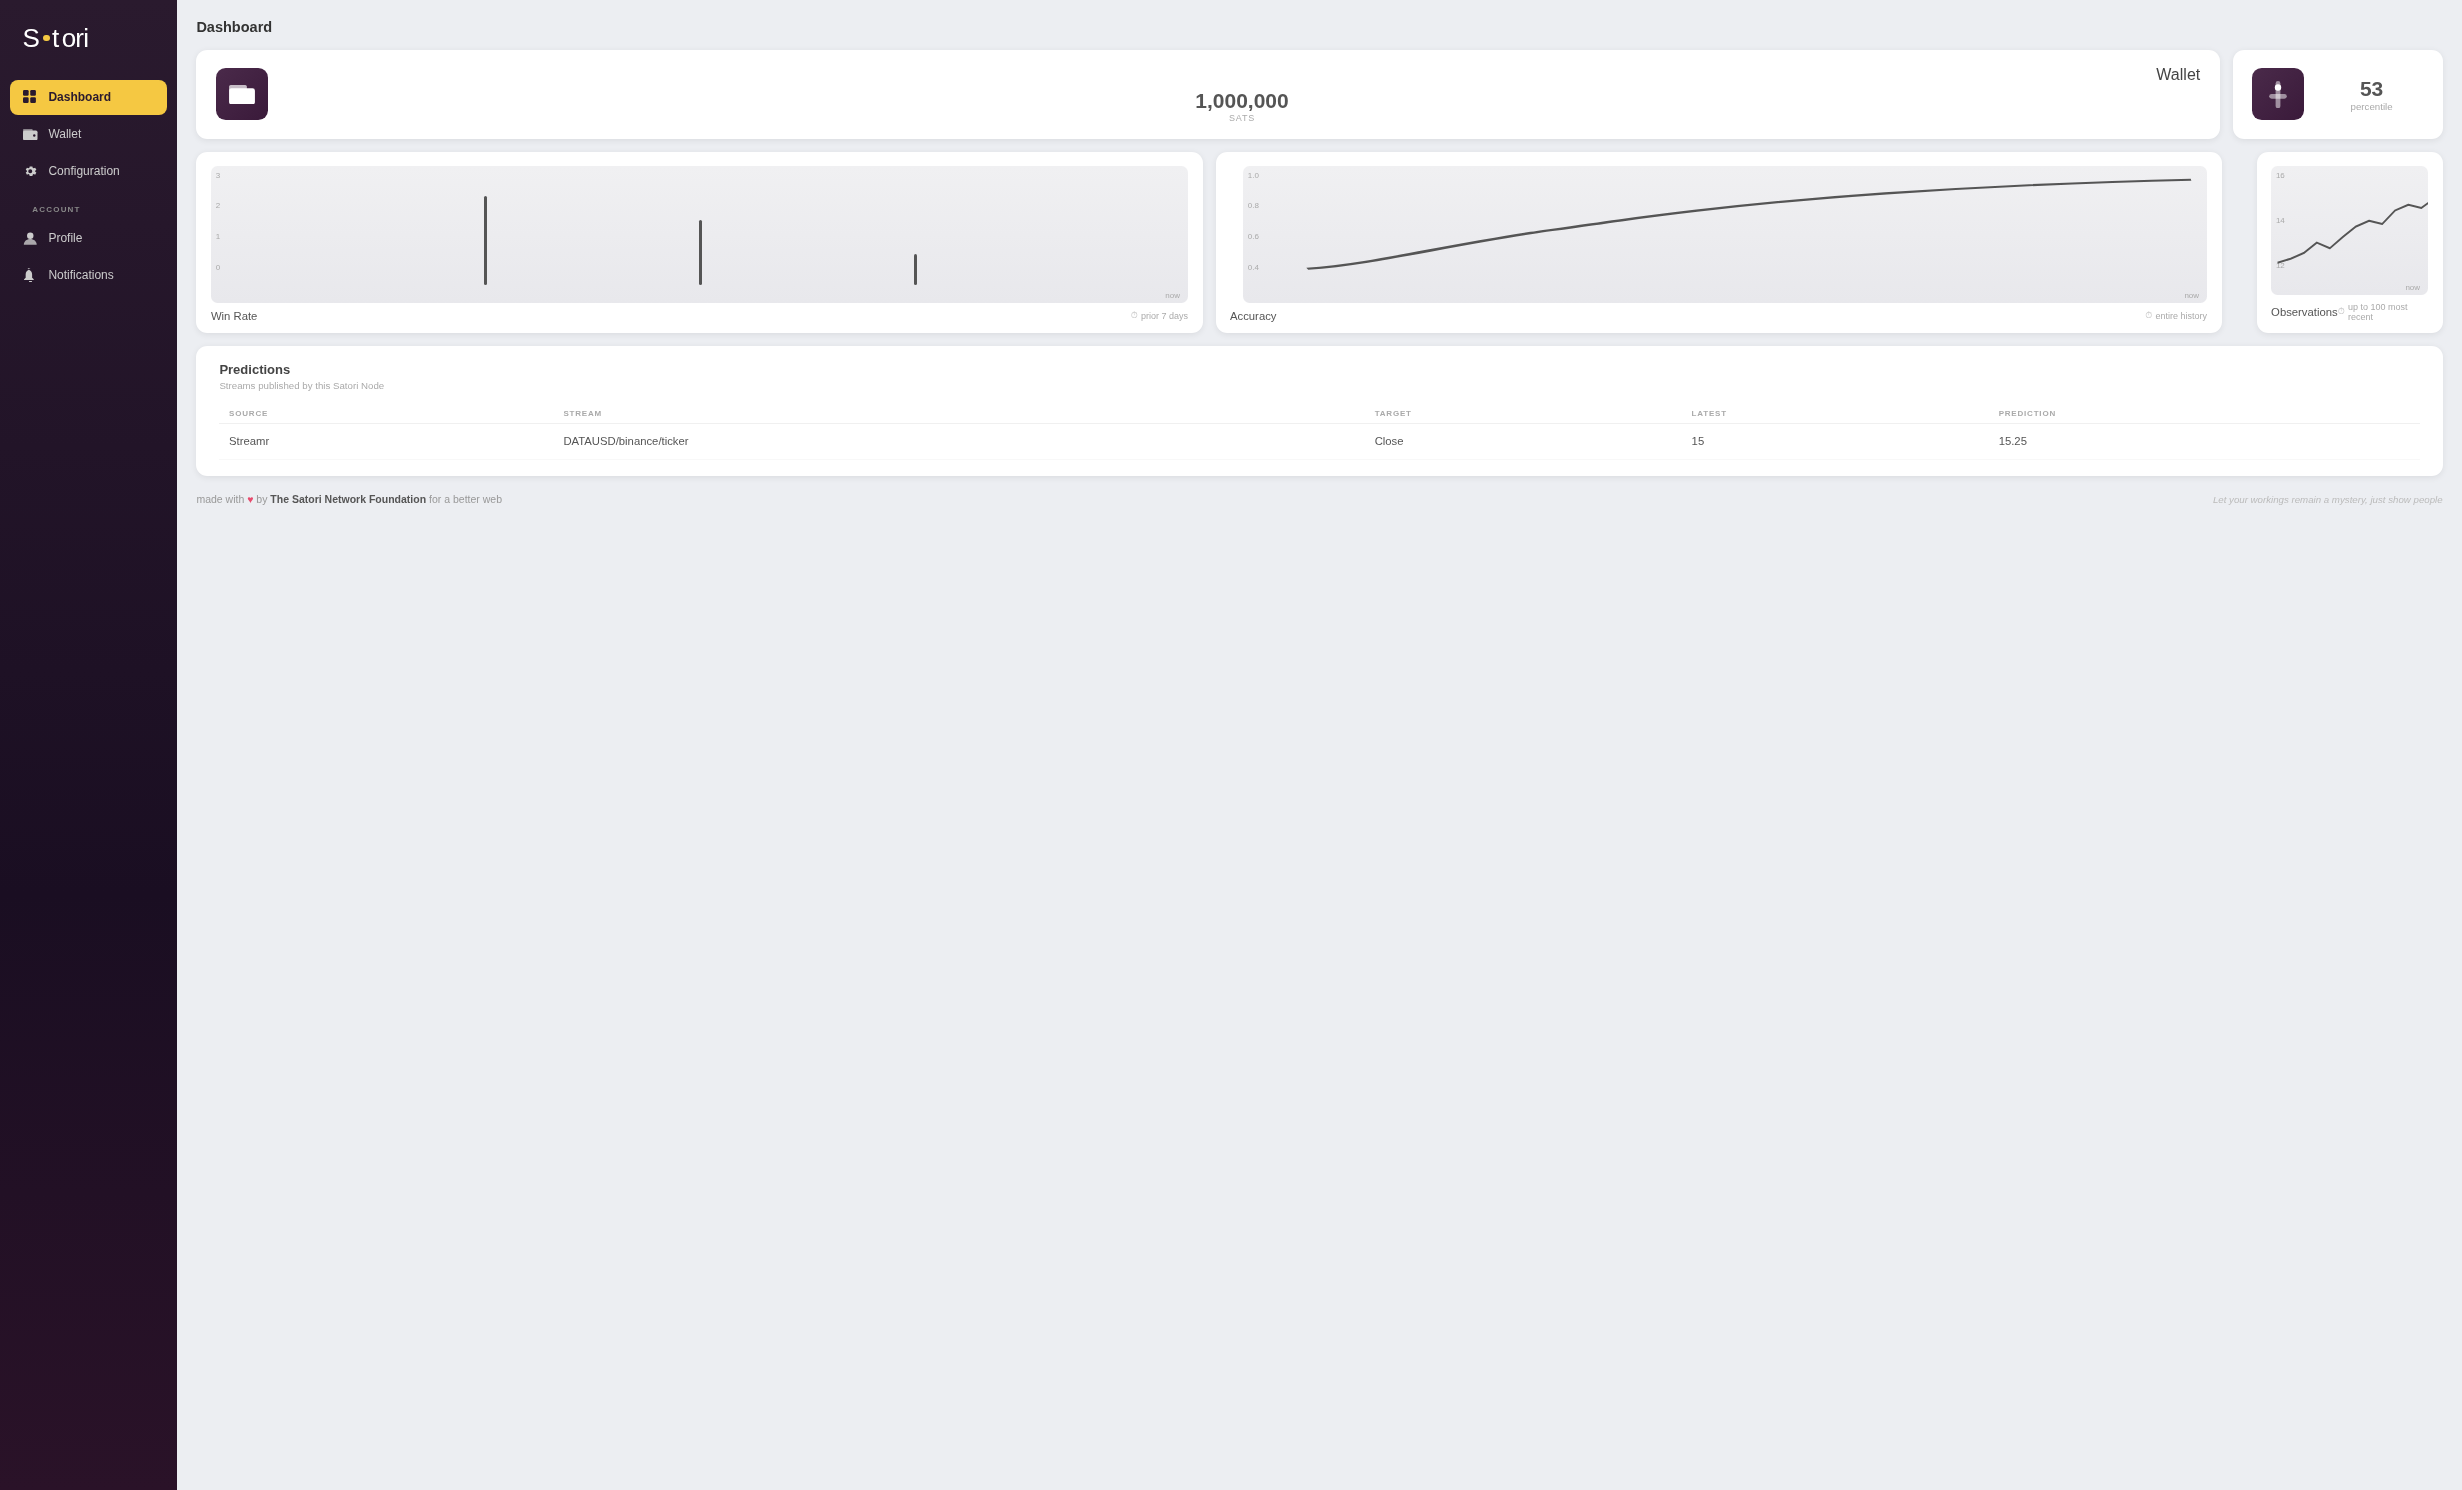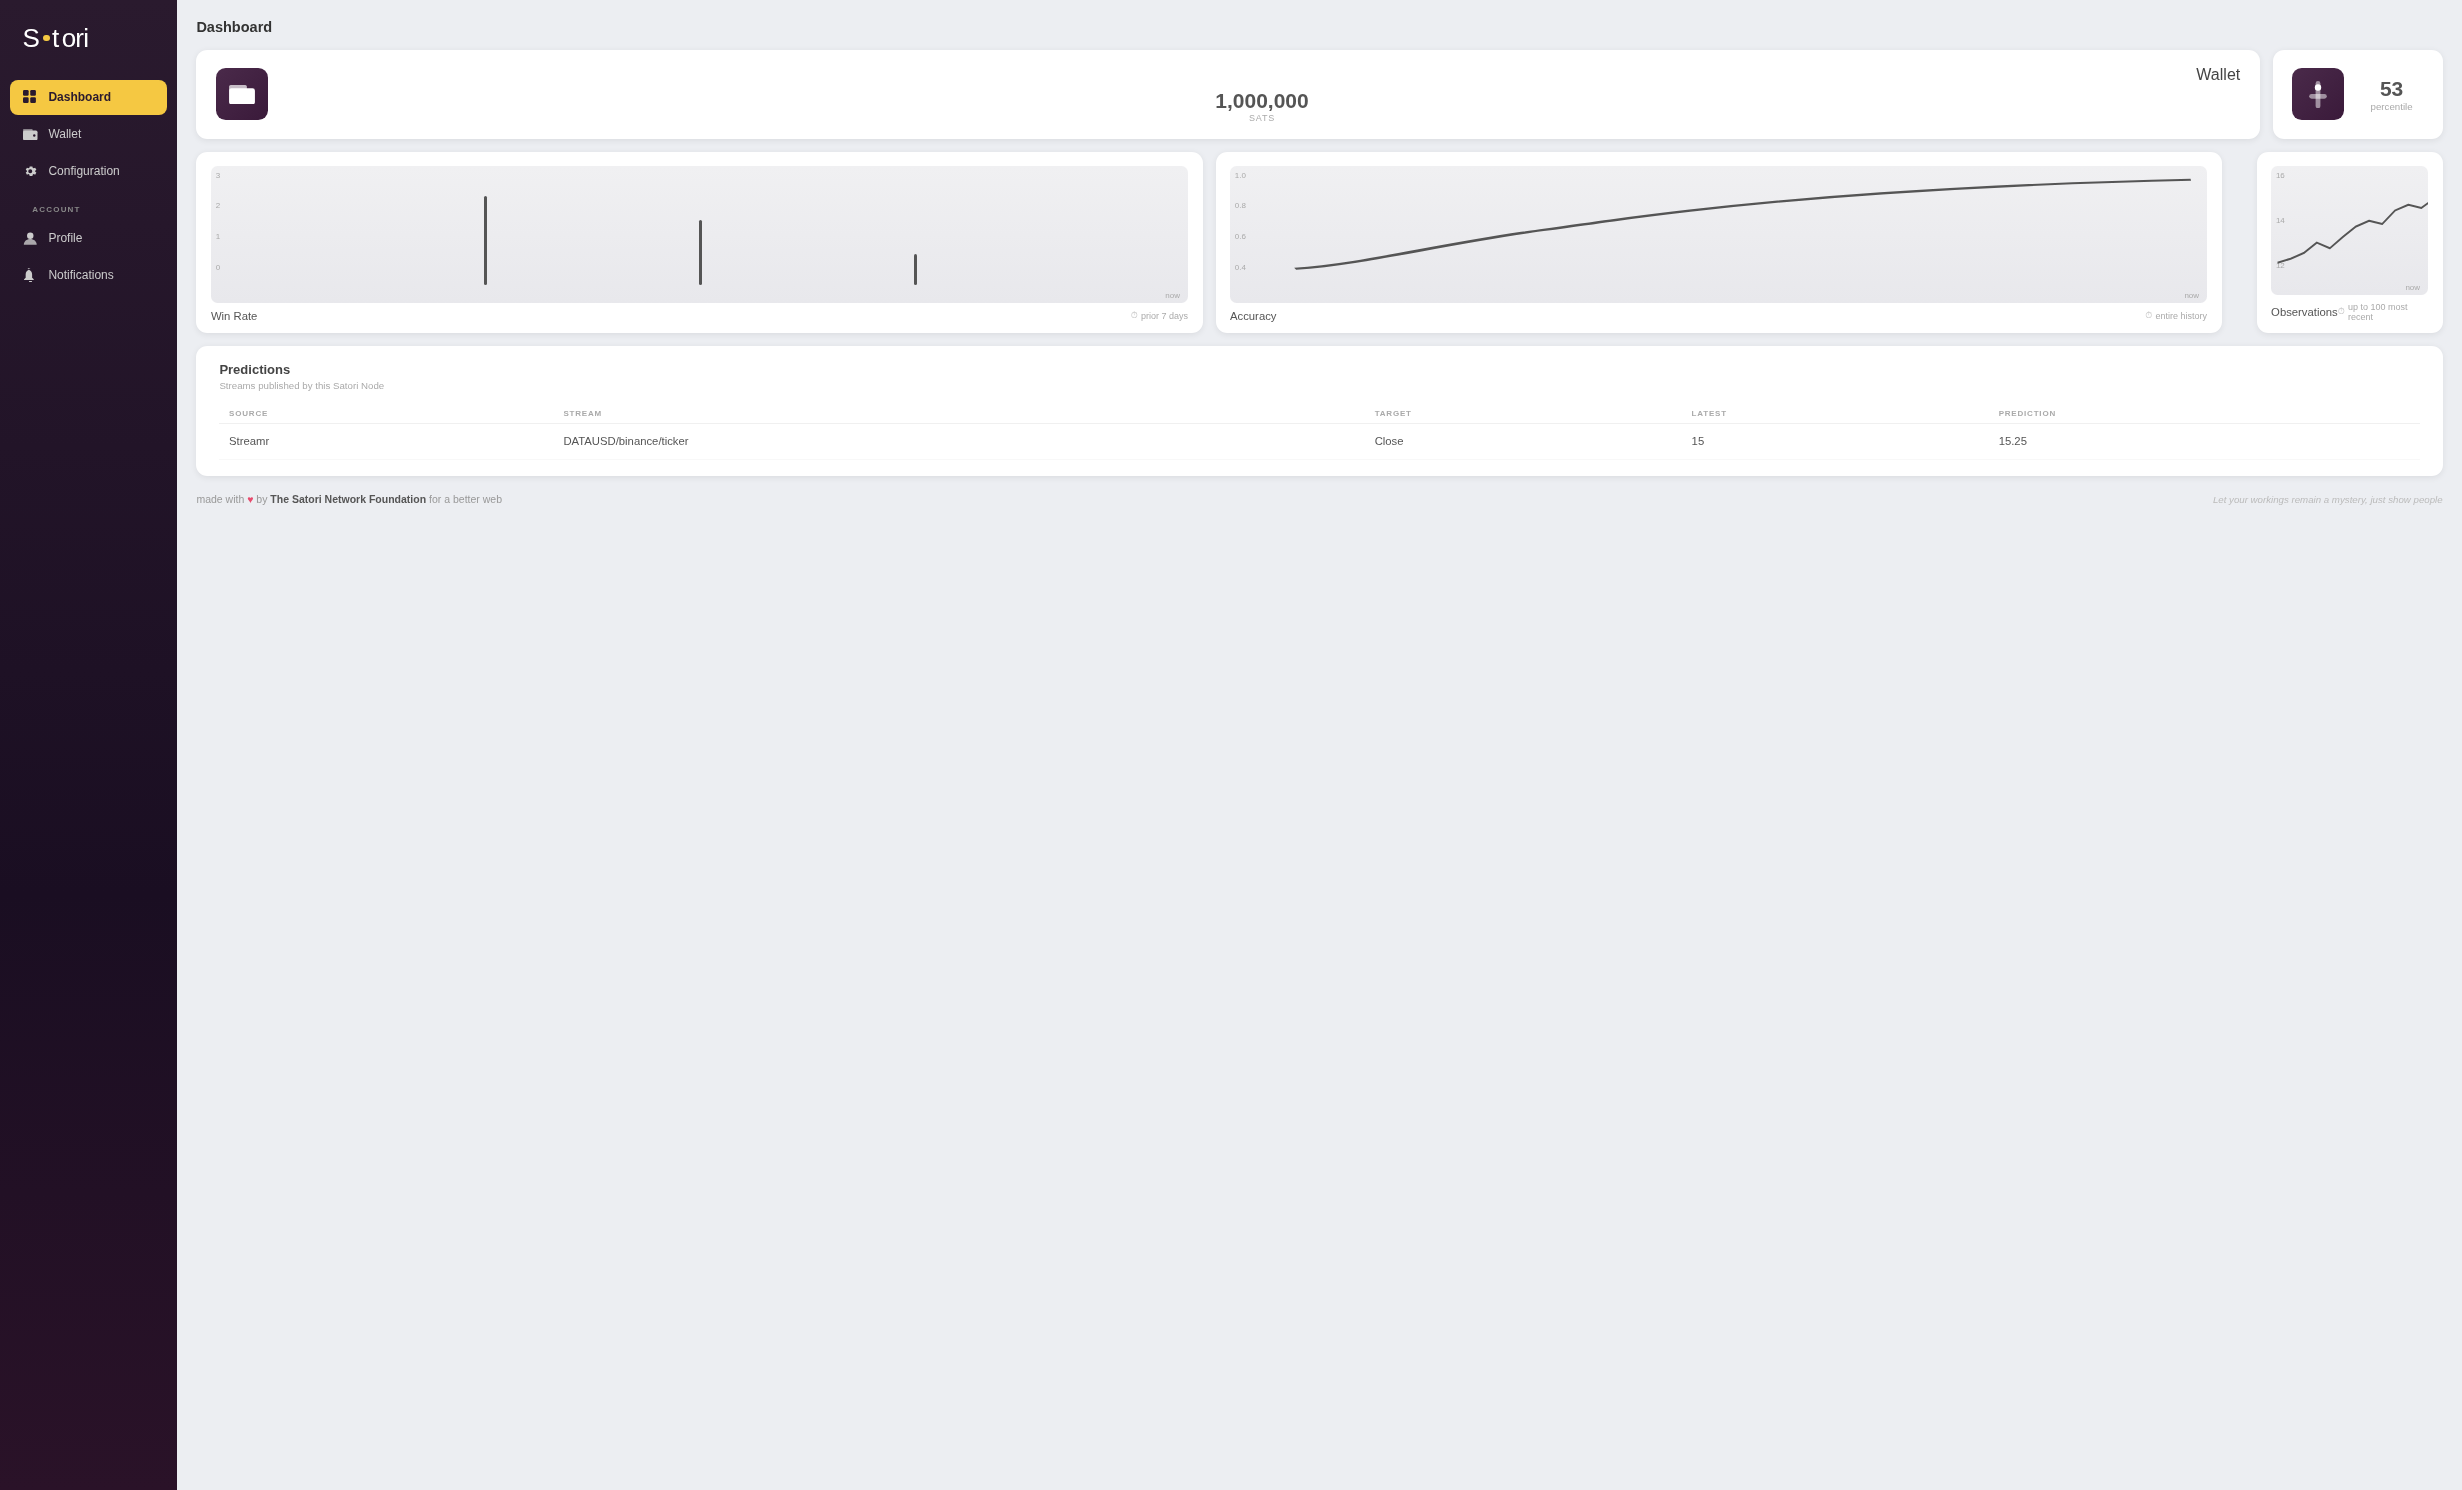--- a/index.html
+++ b/index.html
@@ -145,21 +145,21 @@
       text-align: center;
     }
     .wallet-unit {
       font-size: 9px;
       color: #aaa;
       text-align: center;
       letter-spacing: 0.8px;
       text-transform: uppercase;
     }
     .percentile-card {
-      width: 170px;
+      width: 210px;
       display: flex;
       align-items: center;
       padding: 14.5px 19.4px;
       gap: 16px;
       min-height: 89px;
     }
     .percentile-info {
       flex: 1;
     }
     .percentile-value {
@@ -434,21 +434,21 @@
       <div class="chart-footer">
         <span class="chart-label">Win Rate</span>
         <span class="chart-time">
           <span class="chart-time-icon">⏱</span>
           <span>prior 7 days</span>
         </span>
       </div>
     </div>
 
     <div class="chart-card">
-      <div class="chart-area" style="min-height:129px;">
+      <div class="chart-area" style="min-height:129px;margin-left:13px;">
         <span class="y-label" style="top:4.8px;">1.0</span>
         <span class="y-label" style="top:35px;">0.8</span>
         <span class="y-label" style="top:66px;">0.6</span>
         <span class="y-label" style="top:97px;">0.4</span>
         <svg class="chart-svg" viewBox="0 0 300 160" preserveAspectRatio="none">
           <path d="M20,120 C40,115 60,95 90,78 C120,62 150,45 200,32 C240,22 270,18 295,16" stroke="#555" stroke-width="2.5" fill="none"></path>
         </svg>
         <span class="x-label-now">now</span>
       </div>
       <div class="chart-footer">

